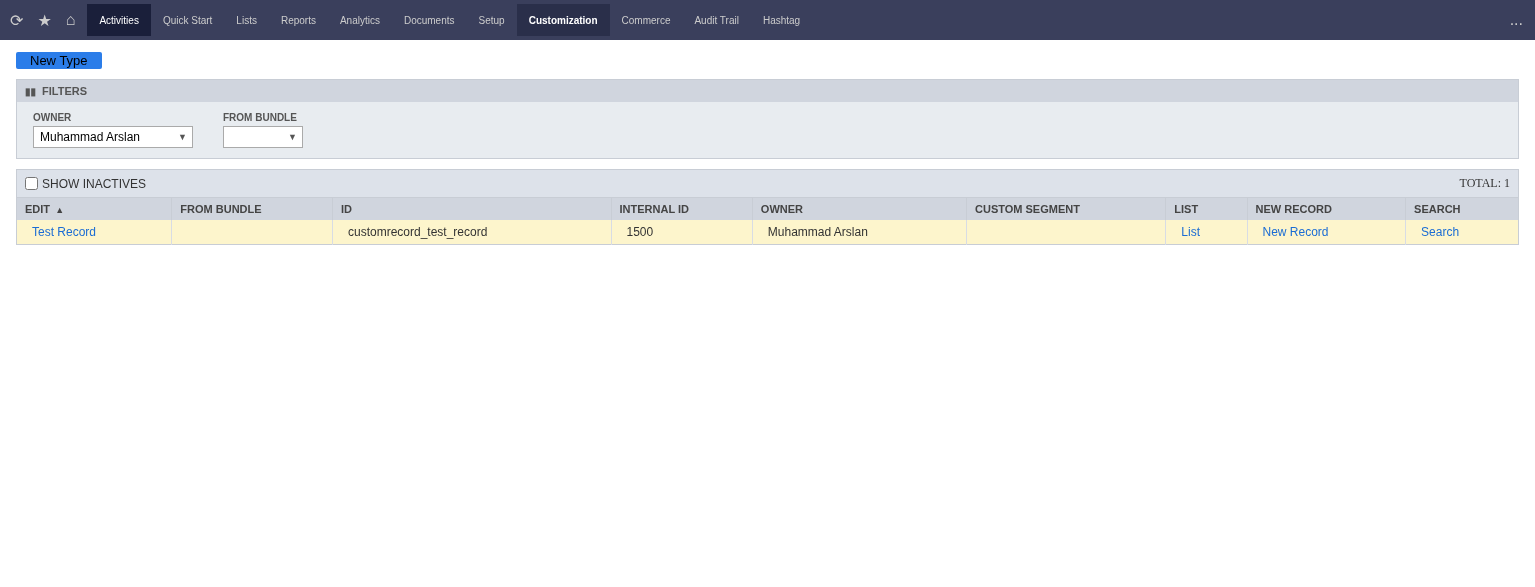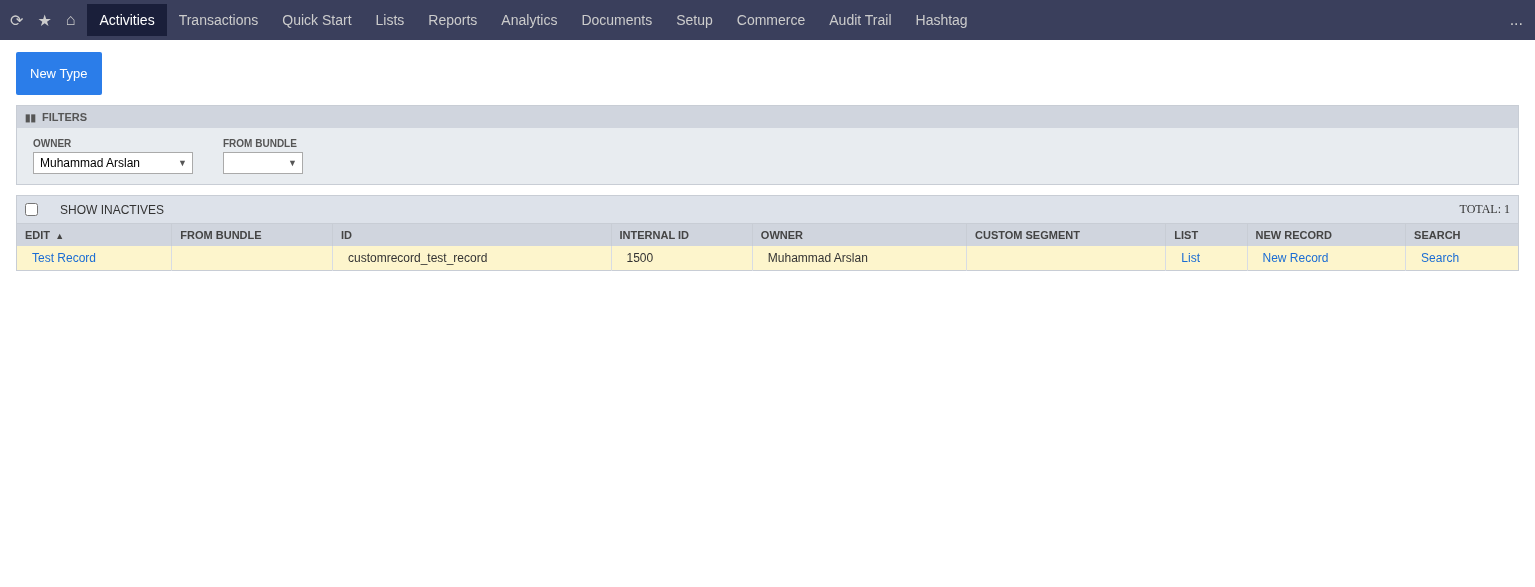--- a/index.html
+++ b/index.html
@@ -27,21 +27,21 @@
       font-size: 16px;
       padding: 4px 6px;
       display: flex;
       align-items: center;
     }
     .nav-item {
       color: #ccc;
       background: none;
       border: none;
       cursor: pointer;
-      font-size: 14px;
+      font-size: 10px;
       padding: 0 12px;
       height: 32px;
       display: flex;
       align-items: center;
       white-space: nowrap;
       text-decoration: none;
     }
     .nav-item.active {
       background: #1a1f3a;
       color: #fff;
@@ -68,23 +68,23 @@
 
     .page-title {
       font-size: 18px;
       font-weight: bold;
       color: #333;
       margin-bottom: 10px;
     }
 
     .new-type-btn {
       background: #2b7de9;
-      color: #ffffff;
+      color: #000000;
       border: none;
-      padding: 14px 14px;
+      padding: 1px 14px;
       font-size: 13px;
       cursor: pointer;
       border-radius: 2px;
       margin-bottom: 10px;
     }
 
     
     .filters-section {
       border: 1px solid #c8cdd5;
       background: #e8ecf0;
@@ -155,21 +155,21 @@
       display: flex;
       align-items: center;
       padding: 6px 8px;
       background: #dde2ea;
       border: 1px solid #c8cdd5;
       border-bottom: none;
     }
     .show-inactives-label {
       display: flex;
       align-items: center;
-      gap: 22px;
+      gap: 4px;
       font-size: 12px;
       color: #333;
       cursor: pointer;
     }
     .show-inactives-label input[type="checkbox"] {
       cursor: pointer;
     }
     .total-label {
       margin-left: auto;
       font-size: 12px;
@@ -221,27 +221,27 @@
 </head>
 <body>
 
 <nav class="navbar">
   <div class="nav-icons">
     <button class="nav-icon-btn">⟳</button>
     <button class="nav-icon-btn">★</button>
     <button class="nav-icon-btn">⌂</button>
   </div>
   <a class="nav-item active">Activities</a>
-  <a class="nav-item">Transactions</a>
   <a class="nav-item">Quick Start</a>
   <a class="nav-item">Lists</a>
   <a class="nav-item">Reports</a>
   <a class="nav-item">Analytics</a>
   <a class="nav-item">Documents</a>
   <a class="nav-item">Setup</a>
+  <a class="nav-item customization-active">Customization</a>
   <a class="nav-item">Commerce</a>
   <a class="nav-item">Audit Trail</a>
   <a class="nav-item">Hashtag</a>
   <span class="nav-more">...</span>
 </nav>
 
 <div class="page-content">
 
 
   <button class="new-type-btn">New Type</button>

